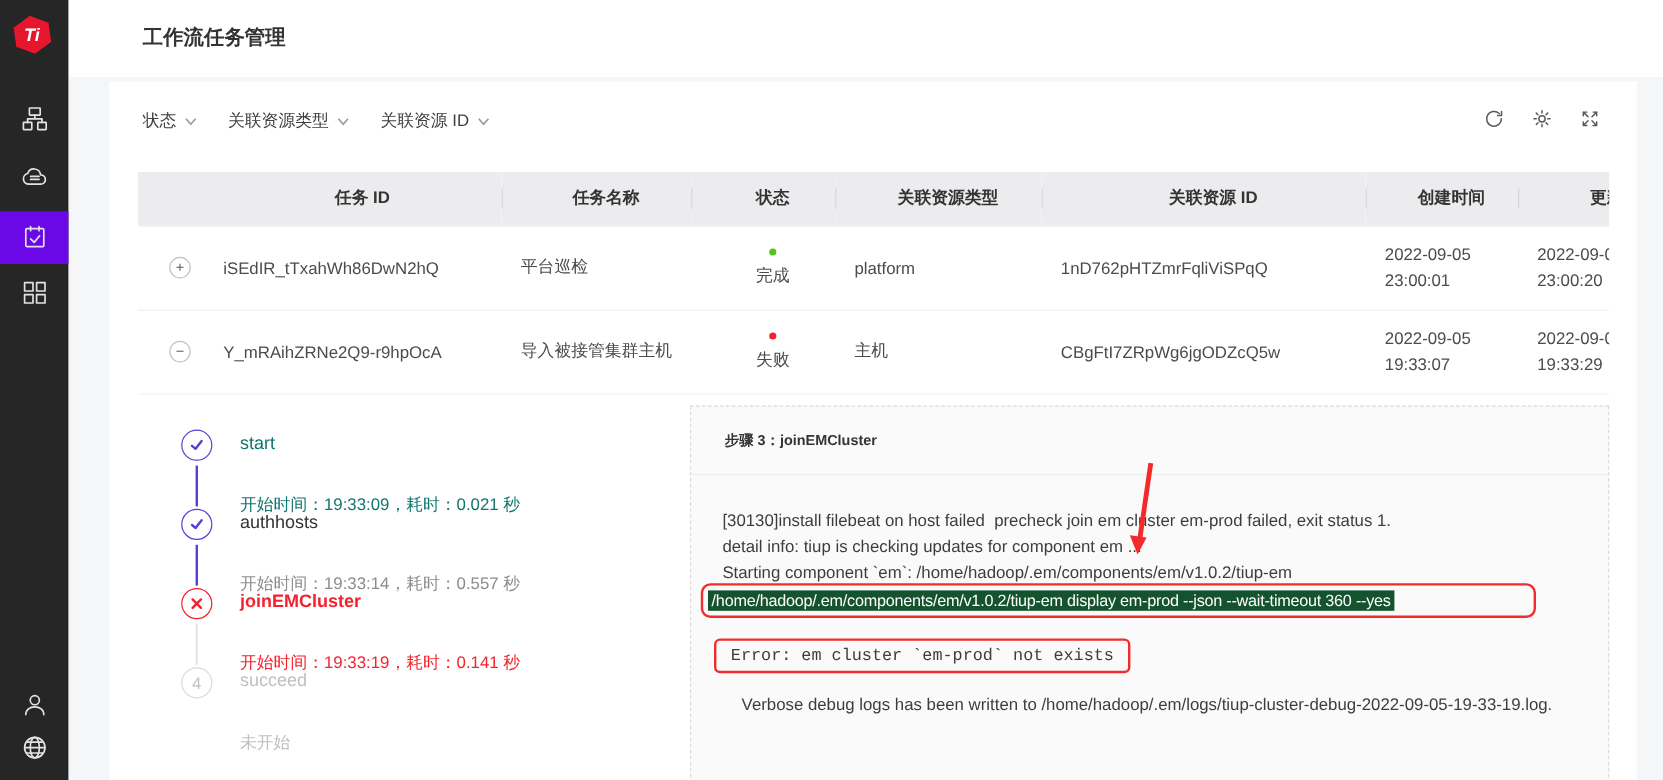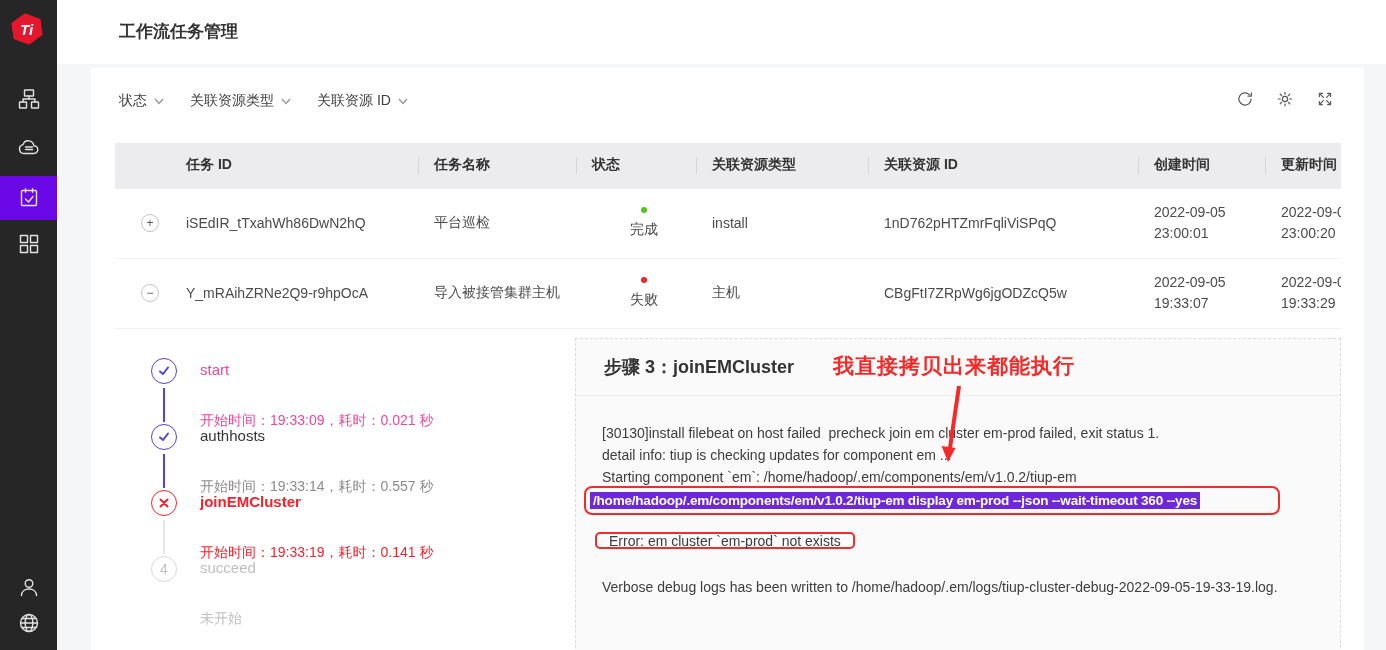--- a/index.html
+++ b/index.html
@@ -31,21 +31,21 @@
   .filter { display:flex; align-items:center; gap:7px; font-size:14px; color:#404040; cursor:pointer; }
   .filter svg { stroke:#999; fill:none; stroke-width:1.4; }
 
   .tool-icons { position:absolute; right:30px; top:22px; display:flex; gap:22px; align-items:center; }
   .tool-icons .ticon { width:18px; height:18px; cursor:pointer; }
   .tool-icons svg { stroke:#595959; fill:none; stroke-width:1.5; stroke-linecap:round; stroke-linejoin:round; }
 
   
   .table-wrap { position:absolute; left:24px; top:75px; width:1226px; overflow:hidden; }
   table { border-collapse:collapse; table-layout:fixed; width:1310px; }
-  thead th { background:#ececee; height:45px; font-size:14px; font-weight:600; color:#333; text-align:left; padding:0 0 0 16px; position:relative; }
+  thead th { background:#ececee; height:45px; font-size:14px; font-weight:600; color:#333; text-align:center; padding:0 0 0 16px; position:relative; }
   thead th.sep::before { content:""; position:absolute; left:0; top:14px; width:1px; height:17px; background:#d6d6d6; }
   tbody td { height:70px; border-bottom:1px solid #f0f0f0; font-size:14px; color:#4b4b4b; padding:0 0 0 16px; background:#fff; }
   tbody tr:first-child td { border-top:1px solid #f0f0f0; }
   .expand-btn { width:18px; height:18px; border:1px solid #c4c4c4; border-radius:50%; background:#fff; color:#595959; font-size:12px; line-height:16px; text-align:center; cursor:pointer; margin-left:10px; }
   .status-cell { display:flex; align-items:center; gap:8px;flex-direction:column; }
   .dot { width:6px; height:6px; border-radius:50%; display:inline-block; }
   .dot.green { background:#52c41a; }
   .dot.red { background:#f5222d; }
   .dateline { line-height:21px; white-space:nowrap; }
 
@@ -54,38 +54,38 @@
   .tl-step { position:relative; height:66px; }
   .tl-circle { position:absolute; left:0; top:2px; width:26px; height:26px; border-radius:50%; border:1.5px solid #5143d6; background:#fff; display:flex; align-items:center; justify-content:center; }
   .tl-circle svg { stroke:#5143d6; fill:none; stroke-width:2; stroke-linecap:round; stroke-linejoin:round; }
   .tl-step.failed .tl-circle { border-color:#f5222d; }
   .tl-step.failed .tl-circle svg { stroke:#f5222d; }
   .tl-step.pending .tl-circle { border-color:#d9d9d9; color:#bfbfbf; font-size:14px; }
   .tl-connector { position:absolute; left:12px; top:32px; width:1.5px; height:34px; background:#5143d6; }
   .tl-step.failed .tl-connector { background:#e6e6e6; }
   .tl-label { position:absolute; left:49px; top:5px; font-size:15px; font-weight:500; color:#333; }
   .tl-detail { position:absolute; left:49px; top:32px; font-size:14px; color:#8c8c8c; white-space:nowrap;margin-top:24px; }
-  .tl-step.first .tl-label, .tl-step.first .tl-detail { color:#ec4899; }
+  .tl-step.first .tl-label, .tl-step.first .tl-detail { color:#0f766e; }
   .tl-step.failed .tl-label { color:#f5222d; font-weight:700; }
   .tl-step.failed .tl-detail { color:#f5222d; }
   .tl-step.pending .tl-label { color:#bfbfbf; font-weight:400; }
   .tl-step.pending .tl-detail { color:#bfbfbf; }
 
   
   .panel { position:absolute; left:484px; top:270px; width:766px; height:330px; background:#fafafa; border:1px dashed #dcdcdc; }
-  .panel-header { height:57px; line-height:57px; padding-left:28px; font-size:18px; font-weight:700; color:#333; border-bottom:1px solid #ededed; }
+  .panel-header { height:57px; line-height:57px; padding-left:28px; font-size:12px; font-weight:700; color:#333; border-bottom:1px solid #ededed; }
   .panel-body { position:relative; }
   .log-line { position:absolute; left:26px; font-size:14px; color:#3d3d3d; white-space:pre; }
   .log1 { top:29px; }
   .log2 { top:51px; }
   .log3 { top:73px; }
   .cmd-box { position:absolute; left:8px; top:90px; width:696px; height:29px; border:2.5px solid #f02c2c; border-radius:8px; display:flex; align-items:center; padding:0 4px; background:#fafafa; }
-  .cmd-text { background:#6d28d9; color:#fff; font-size:13.5px; font-weight:700; white-space:nowrap; padding:1px 3px; letter-spacing:-0.2px; }
-  .err-box { position:absolute; left:19px; top:136px; height:17px; border:2.5px solid #f02c2c; border-radius:5px; display:inline-flex; align-items:center; padding:0 12px; font-size:14px; color:#3d3d3d; background:#fafafa; }
-  .verbose-line { position:absolute; left:26px; top:183px; font-size:14px; color:#3d3d3d; white-space:nowrap; }
+  .cmd-text { background:#14532d; color:#fff; font-size:13.5px; font-weight:400; white-space:nowrap; padding:1px 3px; letter-spacing:-0.2px; }
+  .err-box { position:absolute; left:19px; top:136px; height:29px; border:2.5px solid #f02c2c; border-radius:5px; display:inline-flex; align-items:center; padding:0 12px; font-size:14px; color:#3d3d3d; background:#fafafa;font-family:Liberation Mono, monospace; }
+  .verbose-line { position:absolute; left:42px; top:183px; font-size:14px; color:#3d3d3d; white-space:nowrap; }
 
   
   .annotation { position:absolute; left:742px; top:284px; font-size:21px; font-weight:700; color:#f42a2a; letter-spacing:1px; z-index:5; }
   .annotation-arrow { position:absolute; left:844px; top:314px; z-index:5; }
 </style>
 </head>
 <body>
 
 <div class="sidebar">
   <div class="logo">
@@ -227,21 +227,21 @@
               <div class="expand-btn">+</div>
             </td>
           <td>iSEdIR_tTxahWh86DwN2hQ</td>
           <td>平台巡检</td>
           <td>
             <span class="status-cell">
                 <span class="dot green"></span>
                 <span>完成</span>
               </span>
           </td>
-          <td>install</td>
+          <td>platform</td>
           <td>1nD762pHTZmrFqliViSPqQ</td>
           <td>
             <div class="dateline">2022-09-05</div>
             <div class="dateline">23:00:01</div>
           </td>
           <td>
             <div class="dateline">2022-09-05</div>
             <div class="dateline">23:00:20</div>
           </td>
         </tr>
@@ -319,19 +319,18 @@
       <div class="cmd-box">
         <span class="cmd-text">/home/hadoop/.em/components/em/v1.0.2/tiup-em display em-prod --json --wait-timeout 360 --yes</span>
       </div>
       <div class="err-box">
         <span>Error: em cluster `em-prod` not exists</span>
       </div>
       <div class="verbose-line">Verbose debug logs has been written to /home/hadoop/.em/logs/tiup-cluster-debug-2022-09-05-19-33-19.log.</div>
     </div>
   </div>
 
-  <div class="annotation">我直接拷贝出来都能执行</div>
   <svg class="annotation-arrow" width="40" height="92" viewBox="0 0 40 92">
     <path d="M24 4 L15 66" stroke="#f42a2a" stroke-width="4" fill="none"></path>
     <polygon points="13,80 6.5,64 20.5,66" fill="#f42a2a"></polygon>
   </svg>
 
 </div>
 
 </body></html>

